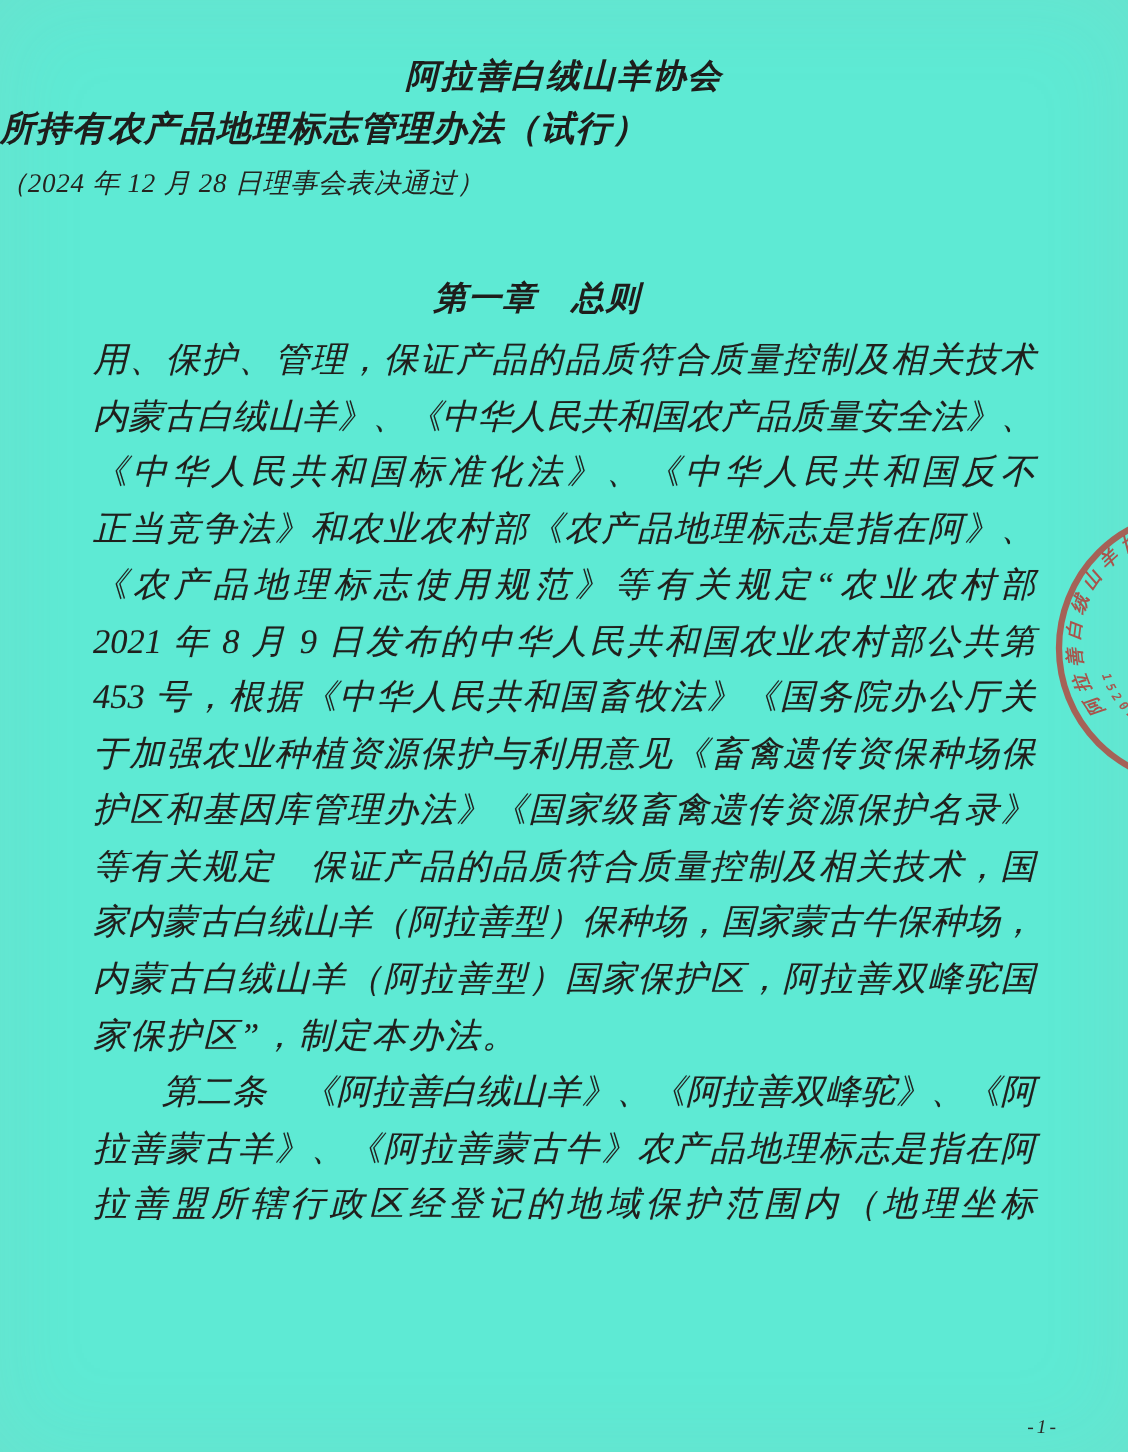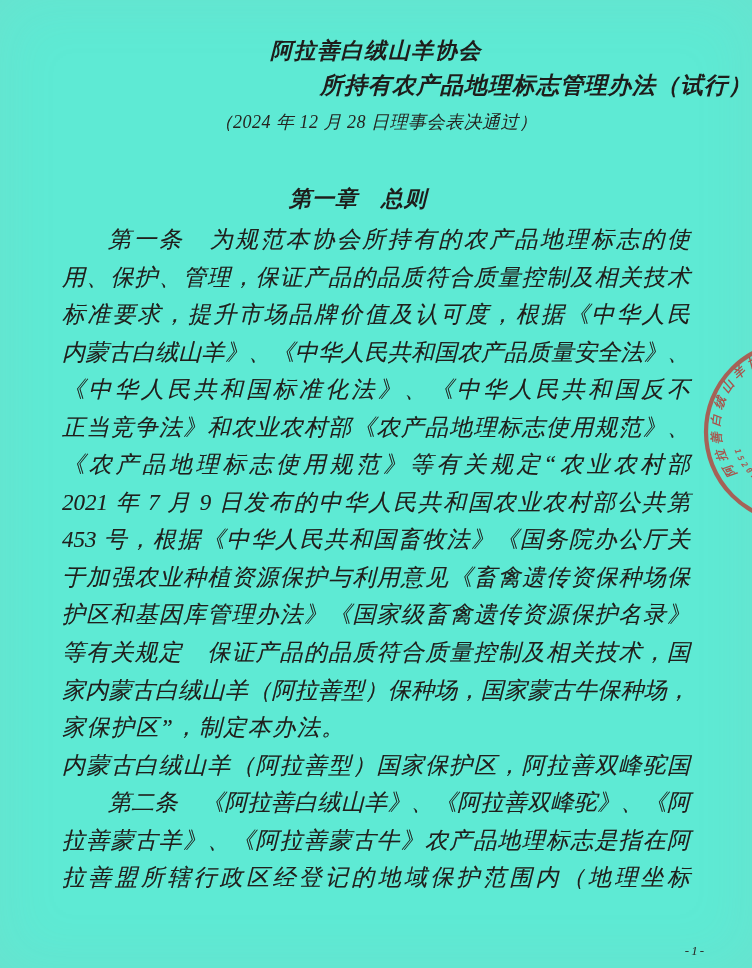--- a/index.html
+++ b/index.html
@@ -15,27 +15,27 @@
     font-style:italic;
   }
   .title1{
     position:absolute;top:36px;left:0;width:752px;
     text-align:center;font-size:22px;line-height:30px;font-weight:bold;
     font-family:"Liberation Sans","DejaVu Sans",sans-serif;
     letter-spacing:1.5px;
   }
   .title2{
     position:absolute;top:69px;left:0;width:752px;
-    text-align:right;font-size:23px;line-height:32px;font-weight:bold;
+    text-align:left;font-size:23px;line-height:32px;font-weight:bold;
     font-family:"Liberation Sans","DejaVu Sans",sans-serif;
     letter-spacing:1px;
   }
   .dateline{
     position:absolute;top:109px;left:0;width:752px;
-    text-align:center;font-size:18px;line-height:27px;
+    text-align:left;font-size:18px;line-height:27px;
     letter-spacing:0.5px;color:#252420;
   }
   .chapter{
     position:absolute;top:184px;left:0;width:716px;
     text-align:center;font-size:22px;line-height:30px;font-weight:bold;
     font-family:"Liberation Sans","DejaVu Sans",sans-serif;
     letter-spacing:1px;
   }
   .body-text{
     position:absolute;top:221px;left:62px;width:628px;
@@ -72,35 +72,33 @@
 <body>
 
 <div class="page">
 
   <div class="title1">阿拉善白绒山羊协会</div>
   <div class="title2">所持有农产品地理标志管理办法（试行）</div>
   <div class="dateline">（2024 年 12 月 28 日理事会表决通过）</div>
   <div class="chapter">第一章　总则</div>
 
   <div class="body-text" id="body-text">
-      <div class="line indent">第一条　为规范本协会所持有的农产品地理标志的使</div>
       <div class="line">用、保护、管理，保证产品的品质符合质量控制及相关技术</div>
-      <div class="line">标准要求，提升市场品牌价值及认可度，根据《中华人民</div>
       <div class="line">内蒙古白绒山羊》、《中华人民共和国农产品质量安全法》、</div>
       <div class="line">《中华人民共和国标准化法》、《中华人民共和国反不</div>
-      <div class="line">正当竞争法》和农业农村部《农产品地理标志使用规范》、</div>
+      <div class="line">正当竞争法》和农业农村部《农产品地理标志是指在阿》、</div>
       <div class="line">《农产品地理标志使用规范》等有关规定“农业农村部</div>
-      <div class="line">2021 年 7 月 9 日发布的中华人民共和国农业农村部公共第</div>
+      <div class="line">2021 年 8 月 9 日发布的中华人民共和国农业农村部公共第</div>
       <div class="line">453 号，根据《中华人民共和国畜牧法》《国务院办公厅关</div>
       <div class="line">于加强农业种植资源保护与利用意见《畜禽遗传资保种场保</div>
       <div class="line">护区和基因库管理办法》《国家级畜禽遗传资源保护名录》</div>
       <div class="line">等有关规定　保证产品的品质符合质量控制及相关技术，国</div>
       <div class="line">家内蒙古白绒山羊（阿拉善型）保种场，国家蒙古牛保种场，</div>
+      <div class="line">内蒙古白绒山羊（阿拉善型）国家保护区，阿拉善双峰驼国</div>
       <div class="line no-justify">家保护区”，制定本办法。</div>
-      <div class="line">内蒙古白绒山羊（阿拉善型）国家保护区，阿拉善双峰驼国</div>
       <div class="line indent">第二条　《阿拉善白绒山羊》、《阿拉善双峰驼》、《阿</div>
       <div class="line">拉善蒙古羊》、《阿拉善蒙古牛》农产品地理标志是指在阿</div>
       <div class="line">拉善盟所辖行政区经登记的地域保护范围内（地理坐标</div>
     </div>
 
   <svg class="seal" width="64" height="210" viewBox="0 0 64 210">
     <defs>
       <path id="sealTextArc" d="M 52.8 146.3 A 72 72 0 1 1 53.0 146.5" fill="none"></path>
       <path id="sealCodeArc" d="M 46 116 A 62 62 0 0 0 97 161" fill="none"></path>
     </defs>

